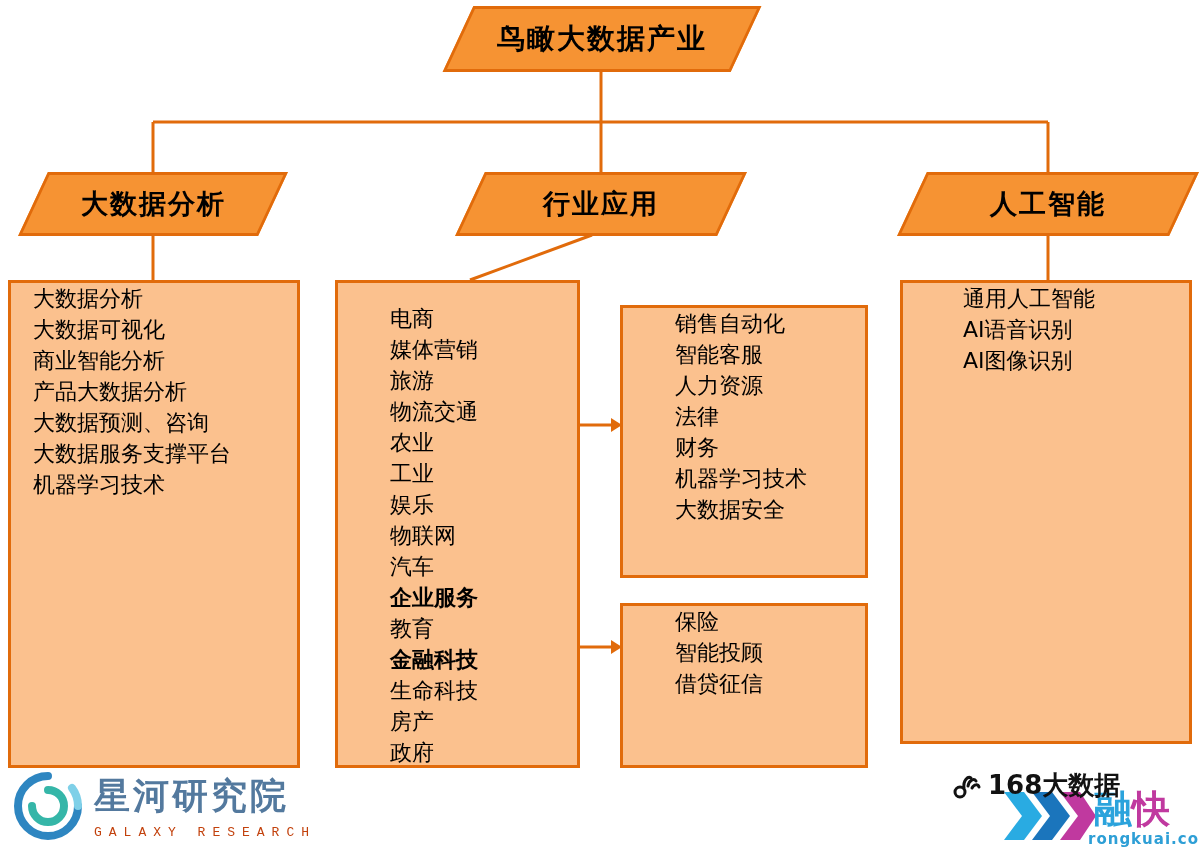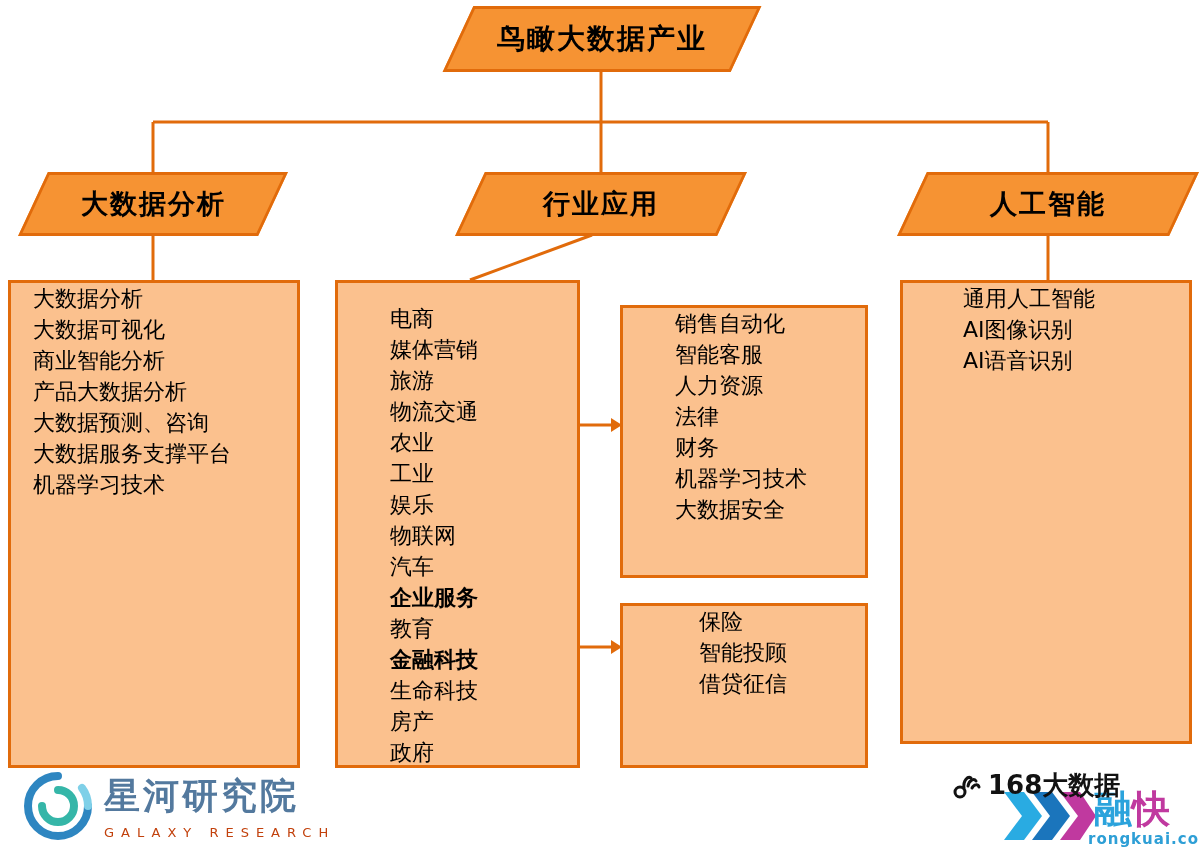--- a/index.html
+++ b/index.html
@@ -40,22 +40,22 @@
     border:3px solid #E16B0B;
     display:flex; flex-direction:column;
     z-index:1;
   }
   .v-center { justify-content:flex-start; }
   .li { font-size:22px; line-height:31px; white-space:nowrap; }
   .li-bold { font-weight:bold; }
 
   
   .footer-left {
-    position:absolute; left:22px; top:770px;
-    display:flex; align-items:center; gap:10px; z-index:3;
+    position:absolute; left:12px; top:770px;
+    display:flex; align-items:center; gap:10px; z-index:3;font-family:Liberation Mono, monospace;
   }
   .galaxy-name { font-size:36px; font-weight:bold; color:#53799E; letter-spacing:3px; }
   .galaxy-sub { font-size:13px; color:#c2410c; letter-spacing:7px; margin-top:4px; }
 
   
   .watermark {
     position:absolute; left:950px; top:768px;
     display:flex; align-items:center; gap:6px;
     z-index:4;
   }
@@ -138,30 +138,30 @@
   <div class="content-box v-center" style="left:620px; top:305px; width:248px; height:273px; padding-left:52px;">
       <div class="li">销售自动化</div>
       <div class="li">智能客服</div>
       <div class="li">人力资源</div>
       <div class="li">法律</div>
       <div class="li">财务</div>
       <div class="li">机器学习技术</div>
       <div class="li">大数据安全</div>
     </div>
 
-  <div class="content-box v-center" style="left:620px; top:603px; width:248px; height:165px; padding-left:76px;">
+  <div class="content-box v-center" style="left:620px; top:603px; width:248px; height:165px; padding-left:52px;">
       <div class="li">保险</div>
       <div class="li">智能投顾</div>
       <div class="li">借贷征信</div>
     </div>
 
   <div class="content-box v-center" style="left:900px; top:280px; width:292px; height:464px; padding-left:60px;">
       <div class="li">通用人工智能</div>
+      <div class="li">AI语音识别</div>
       <div class="li">AI图像识别</div>
-      <div class="li">AI语音识别</div>
     </div>
 
   <div class="footer-left">
     <svg width="72" height="72" viewBox="0 0 72 72">
       <path d="M36 6 A30 30 0 1 0 66 36" stroke="#2E86C1" stroke-width="8" fill="none" stroke-linecap="round"></path>
       <path d="M36 20 A16 16 0 1 1 20 36" stroke="#35B6A8" stroke-width="8" fill="none" stroke-linecap="round"></path>
       <path d="M66 36 A30 30 0 0 0 60 18" stroke="#7FD0E8" stroke-width="8" fill="none" stroke-linecap="round"></path>
     </svg>
     <div class="galaxy-text">
       <div class="galaxy-name">星河研究院</div>

